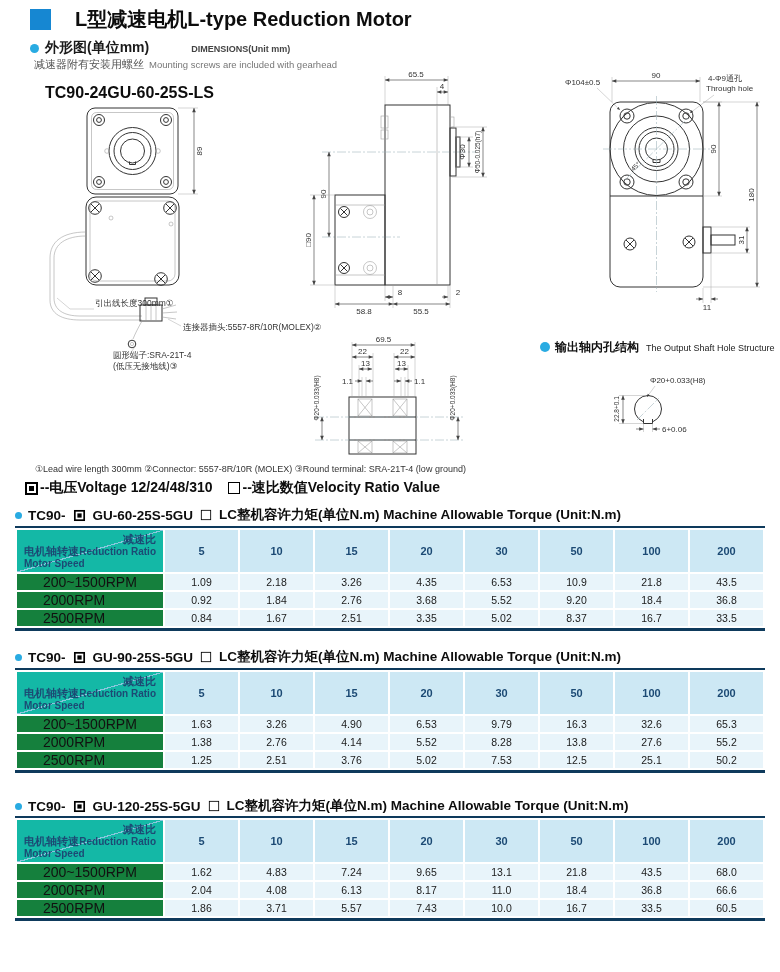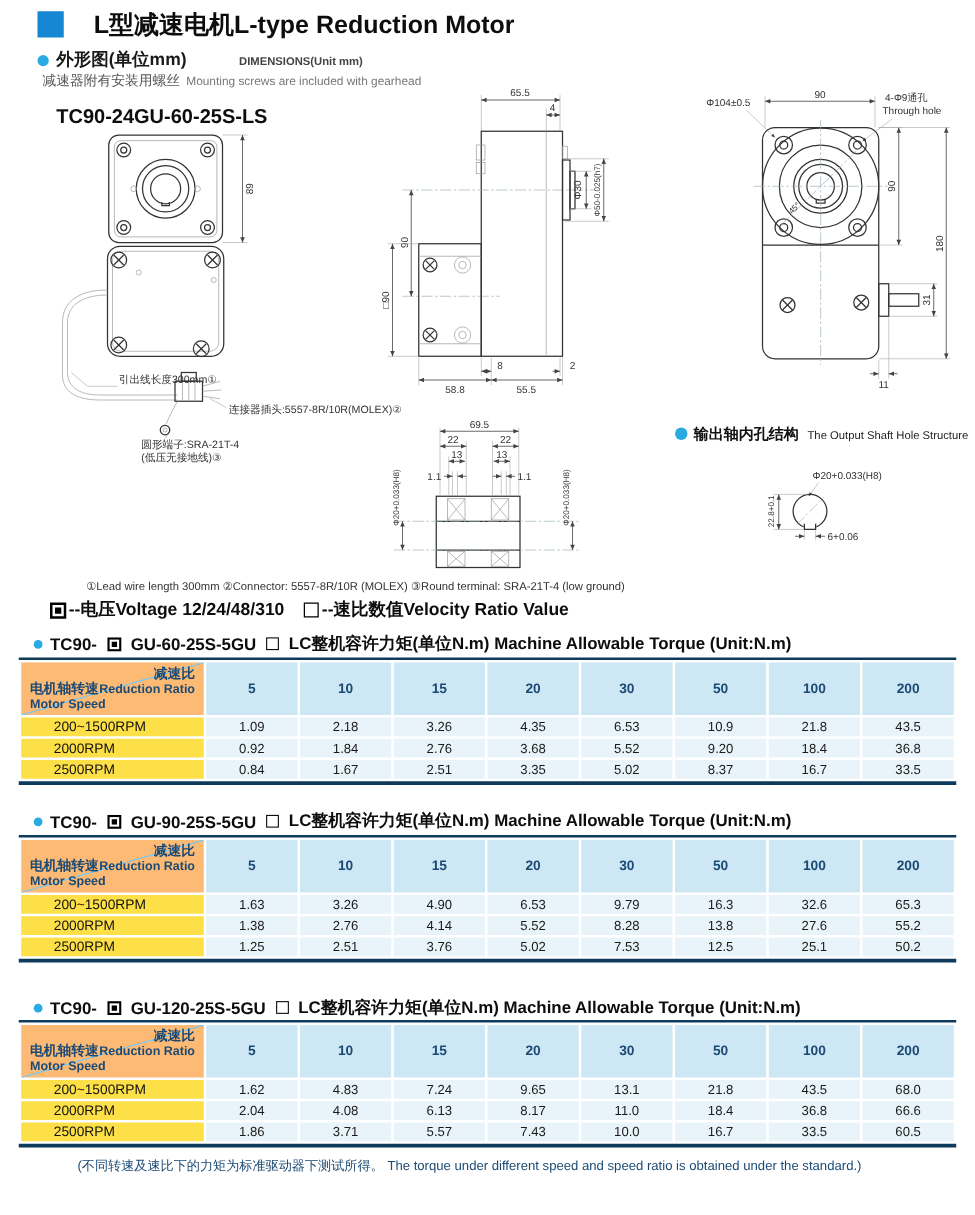--- a/index.html
+++ b/index.html
@@ -21,43 +21,43 @@
   #drawing{top:60px;left:0;}
   .out{stroke:#333;stroke-width:1;fill:none;}
   .thin{stroke:#999;stroke-width:.55;fill:none;}
   .dim{stroke:#555;stroke-width:.7;fill:none;}
   .ext{stroke:#aaa;stroke-width:.5;fill:none;}
   .cl{stroke:#9ab0b8;stroke-width:.55;fill:none;stroke-dasharray:9 2 2 2;}
   text.d{font-size:8px;fill:#333;}
   text.d6{font-size:6.5px;fill:#333;}
   text.call{font-size:8.5px;fill:#333;}
   
-  .footnote{top:464px;left:35px;font-size:9px;color:#333;margin-left:34px;}
-  .legend{top:479px;left:30px;font-size:14px;font-weight:bold;color:#0d0d0d;display:flex;align-items:center;padding-left:10px;}
+  .footnote{top:464px;left:35px;font-size:9px;color:#333;}
+  .legend{top:479px;left:15px;font-size:14px;font-weight:bold;color:#0d0d0d;display:flex;align-items:center;padding-left:10px;}
   .sym-filled{display:inline-block;width:9px;height:9px;border:2.5px solid #000;position:relative;margin-right:2px;}
   .sym-filled::after{content:"";position:absolute;left:2px;top:2px;width:5px;height:5px;background:#000;}
   .sym-empty{display:inline-block;width:10px;height:10px;border:1.8px solid #000;margin-right:2px;}
   .sym-sm{transform:scale(.85);vertical-align:-1px;}
   .gap{width:16px;display:inline-block;}
   
-  .sec-title{left:27px;display:flex;align-items:center;gap:6px;font-size:13.5px;font-weight:bold;color:#0d0d0d;}
+  .sec-title{left:15px;display:flex;align-items:center;gap:6px;font-size:13.5px;font-weight:bold;color:#0d0d0d;}
   .sec-title .dot{width:7px;height:7px;}
   .sec-title .sym-filled,.sec-title .sym-empty{margin:0 1px;}
   
   .dtable{left:15px;width:750px;border-top:2px solid #0e3a5c;border-bottom:3px solid #0e3a5c;background:#fff;}
   .dtable table{width:100%;border-collapse:separate;border-spacing:2px;table-layout:fixed;}
   .dtable th,.dtable td{padding:0;margin:0;}
-  th.corner{background:#fdba74;position:relative;height:42px;}
+  th.corner{background:#14b8a6;position:relative;height:42px;}
   .diag{position:absolute;inset:0;background:linear-gradient(to bottom right,transparent 49.4%,#8cc6de 49.4%,#8cc6de 50.8%,transparent 50.8%);}
   .c-top{position:absolute;top:3px;right:7px;text-align:right;line-height:1.15;color:#1c4a74;}
   .c-bot{position:absolute;bottom:3px;left:7px;text-align:left;line-height:1.15;color:#1c4a74;}
   .c-cn{display:block;font-size:11px;font-weight:bold;}
   .c-en{display:block;font-size:10px;font-weight:bold;}
   th.ratio{background:#cde8f4;color:#1c4a74;font-size:11px;font-weight:bold;text-align:center;}
-  th.rowlab{background:#fde047;font-weight:normal;text-align:left;padding-left:26px;font-size:11px;color:#111;height:15px;}
+  th.rowlab{background:#15803d;font-weight:normal;text-align:left;padding-left:26px;font-size:14px;color:#111;height:15px;}
   td.val{background:#e8f4fa;text-align:center;font-size:10.5px;color:#1a1a1a;height:15px;}
   
   .note{top:926px;left:15px;font-size:10.5px;color:#1c4a74;line-height:1.5;}
   .note .ind{padding-left:47px;}
 </style>
 </head>
 <body>
 
 <div class="abs main-title">
   <span class="title-square"></span>
@@ -603,17 +603,13 @@
           <td class="val">10.0</td>
           <td class="val">16.7</td>
           <td class="val">33.5</td>
           <td class="val">60.5</td>
         </tr>
       </tbody>
     </table>
 </div>
 
 <div class="abs note">
-  <div class="ind">
-    <span>(不同转速及速比下的力矩为标准驱动器下测试所得。</span>
-    <span>The torque under different speed and speed ratio is obtained under the standard.)</span>
-  </div>
 </div>
 
 </body></html>

